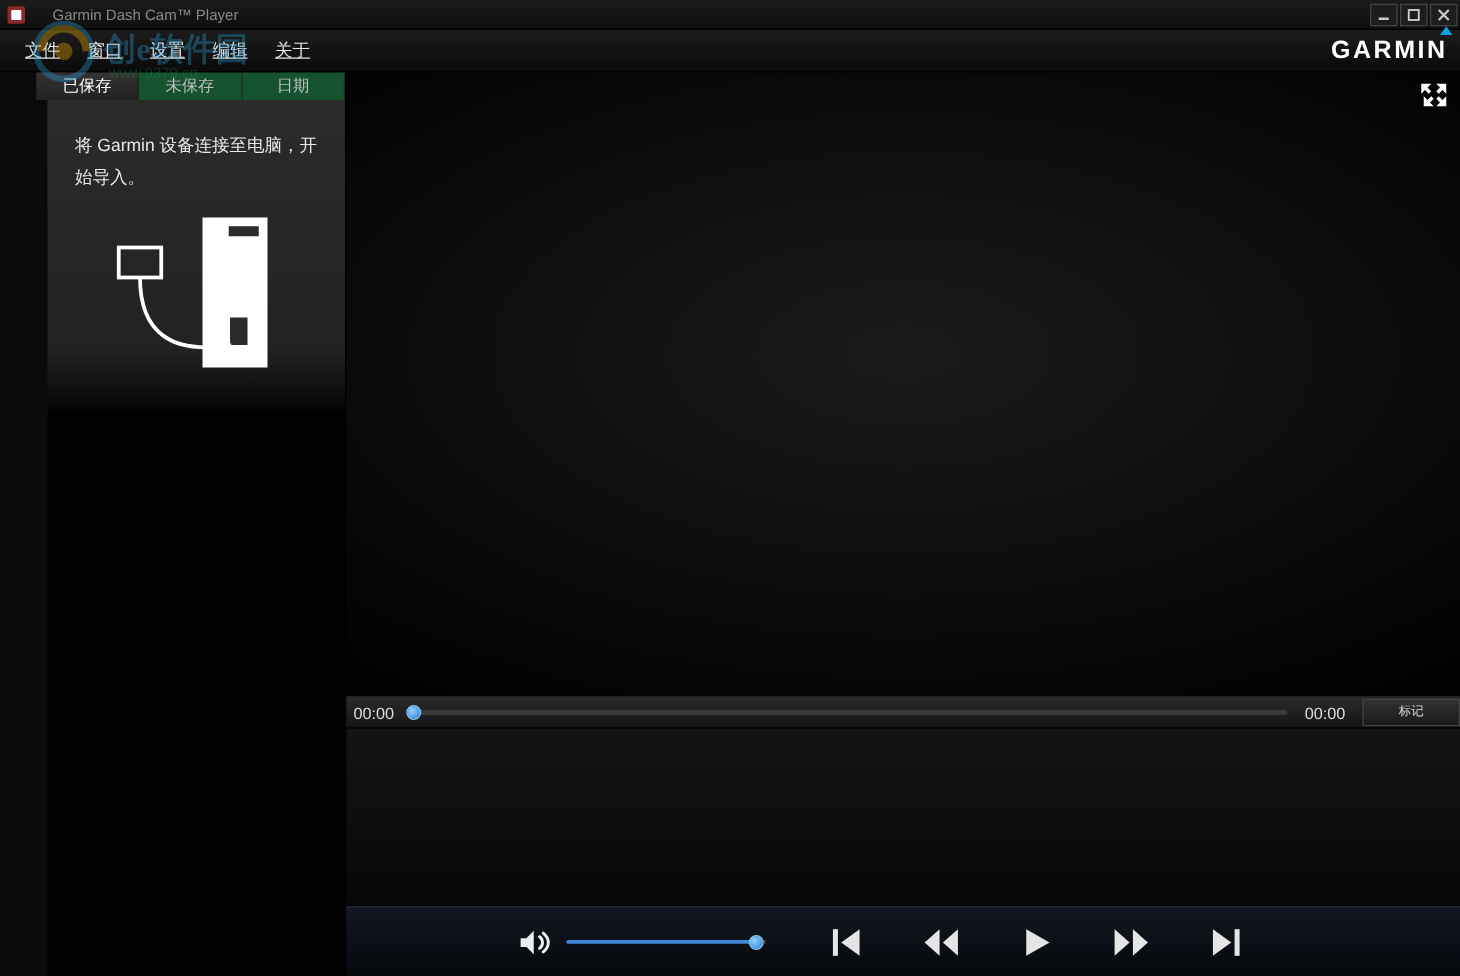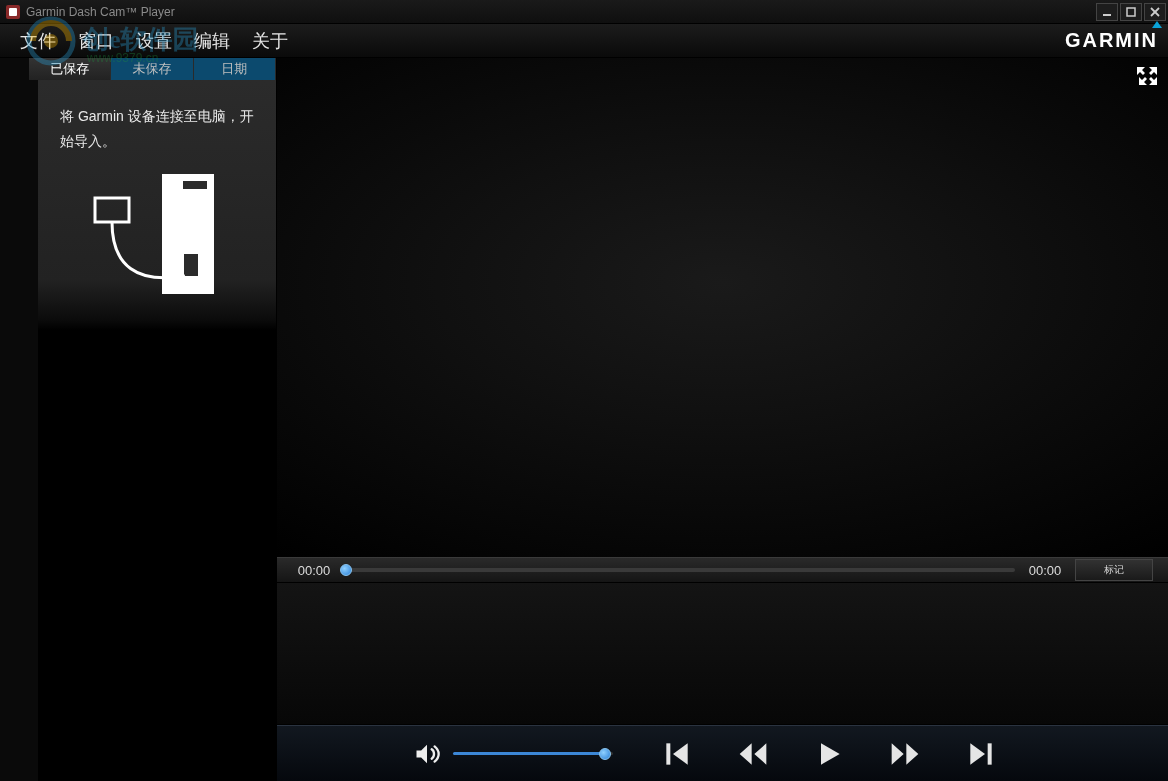--- a/index.html
+++ b/index.html
@@ -15,21 +15,21 @@
   
   .title-bar {
     height: 24px;
     background: linear-gradient(to bottom, #1a1a1a, #0f0f0f);
     display: flex;
     align-items: center;
     justify-content: space-between;
     padding-left: 6px;
     border-bottom: 1px solid #000;
   }
-  .title-left { display: flex; align-items: center; gap: 6px; }
+  .title-left { display: flex; align-items: center; gap: 22px; }
   .app-icon { width: 14px; height: 14px; background:#8a2a2a; border-radius:2px; position:relative;}
   .app-icon::after{content:'';position:absolute;inset:3px;background:#fff;border-radius:1px;}
   .title-text { color: #8a8a8a; font-size: 12px; }
   .title-controls { display: flex; gap: 2px; padding-right: 2px; }
   .win-btn {
     width: 22px; height: 18px;
     background: #1d1d1d;
     border: 1px solid #444;
     display: flex; align-items: center; justify-content: center;
     color: #ccc;
@@ -43,23 +43,24 @@
     background: linear-gradient(to bottom, #1c1c1c, #0a0a0a);
     display: flex;
     align-items: center;
     justify-content: space-between;
     padding: 0 10px 0 10px;
     border-bottom: 1px solid #000;
   }
   .menu-items { display: flex; gap: 2px; }
   .menu-item {
     color: #e5e5e5;
-    font-size: 18px;
+    font-size: 14px;
     padding: 4px 10px;
     cursor: pointer;
+    text-decoration: underline;
   }
   .garmin-logo {
     color: #fff;
     font-weight: 600;
     font-size: 20px;
     letter-spacing: 2px;
     display: flex;
     align-items: center;
     position: relative;
   }
@@ -92,21 +93,21 @@
     height: 22px;
     background: #000;
     margin-left: 29px;
   }
   .tab {
     width: 88px;
     text-align: center;
     color: #bfbfbf;
     font-size: 13px;
     line-height: 22px;
-    background: #0c4a6e;
+    background: #14532d;
     cursor: pointer;
     border-right: 1px solid #2a2a2a;
   }
   .tab.active {
     background: linear-gradient(to bottom,#333,#222);
     color: #fff;
   }
   .sidebar-panel {
     flex: 1;
     background: linear-gradient(to bottom, #2b2b2b 0, #222 200px, #0b0b0b 240px, #000 250px);
@@ -150,21 +151,21 @@
   .fullscreen-btn svg { width: 100%; height: 100%; }
 
   
   .progress-row {
     height: 26px;
     display: flex;
     align-items: center;
     background: linear-gradient(to bottom,#2a2a2a,#151515);
     border-top: 1px solid #3a3a3a;
     border-bottom: 1px solid #000;
-    padding: 0 15px;
+    padding: 0 0;
     gap: 8px;
   }
   .time-label { color: #dcdcdc; font-size: 13px; width: 44px; text-align: center; }
   .progress-track {
     flex: 1;
     height: 4px;
     background: #3a3a3a;
     position: relative;
     border-radius: 2px;
     cursor: pointer;

